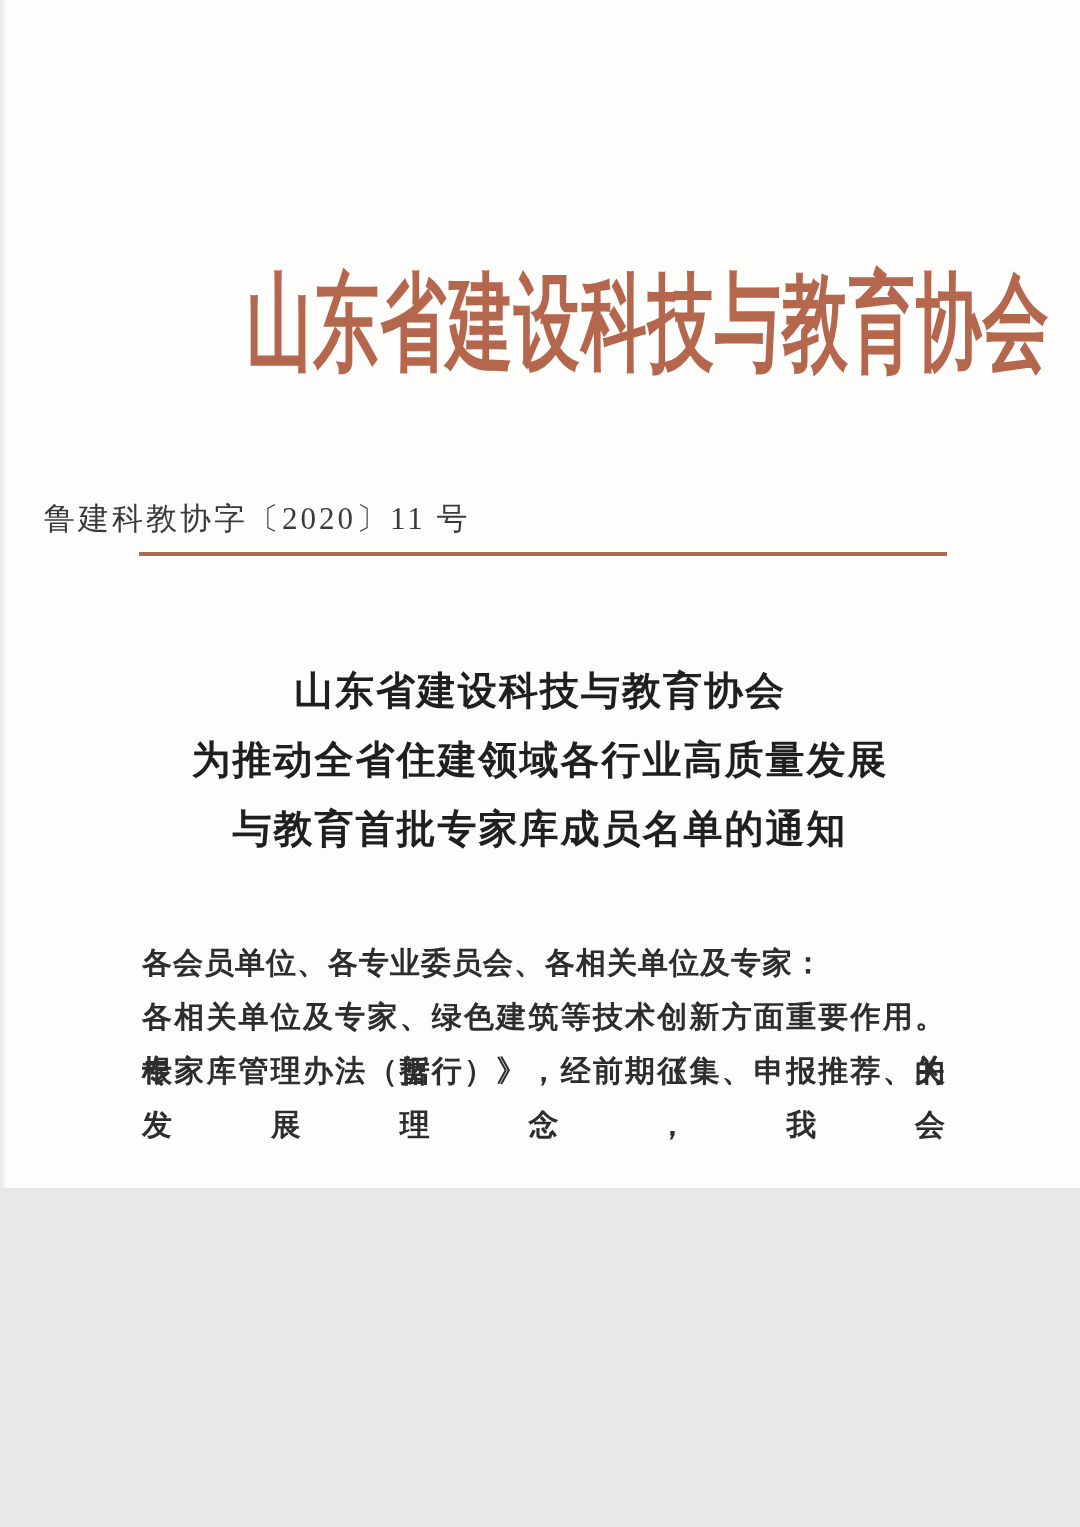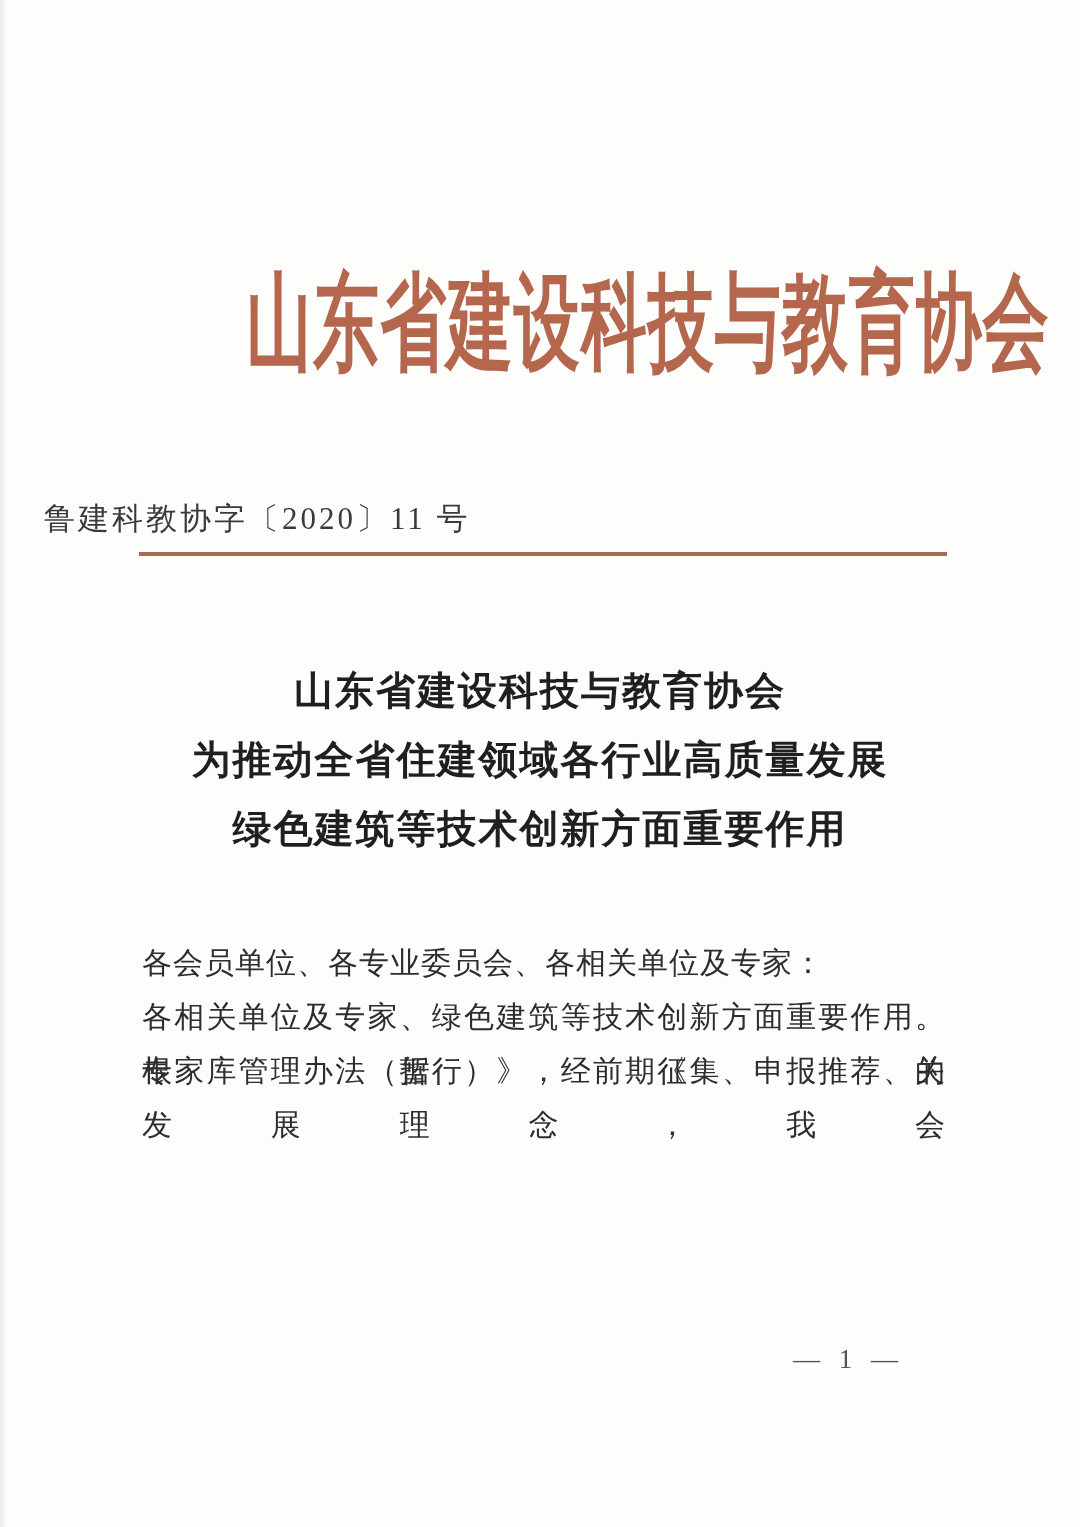--- a/index.html
+++ b/index.html
@@ -1,18 +1,18 @@
 <!DOCTYPE html>
 <html><head>
 <meta charset="utf-8">
 <style>
   html,body{margin:0;padding:0;background:#e8e8e6;}
   .page{
     position:relative;
-    width:1080px;height:1527px;
+    width:1080px;height:1188px;
     margin:0 auto;
     background:#fdfdfc;
     overflow:hidden;
     font-family:"Liberation Serif", serif;
   }
   
   .page::before{
     content:"";
     position:absolute;left:0;top:0;width:7px;height:100%;
     background:linear-gradient(to right,#d8d8d4,rgba(255,255,255,0));
@@ -61,20 +61,21 @@
   .doc-body{
     position:absolute;top:936px;left:142px;width:804px;
     font-size:30px;
     color:#2d2d2d;
     letter-spacing:1px;
   }
   .body-line{
     height:54px;
     line-height:54px;
     white-space:nowrap;
+    font-weight:bold;
   }
   .jline{
     white-space:normal;
     text-align:justify;
     text-align-last:justify;
   }
   .indent{
     text-indent:2em;
   }
   .pagenum{
@@ -96,21 +97,21 @@
     <span class="stretch">山东省建设科技与教育协会</span>
   </div>
 
   <div class="docnum">鲁建科教协字〔2020〕11 号</div>
 
   <div class="redline"></div>
 
   <div class="title-block">
     <div class="title-line">山东省建设科技与教育协会</div>
     <div class="title-line">为推动全省住建领域各行业高质量发展</div>
-    <div class="title-line">绿色建筑等技术创新方面重要作用</div>
+    <div class="title-line">与教育首批专家库成员名单的通知</div>
   </div>
 
   <div class="doc-body">
     <div class="body-line">各会员单位、各专业委员会、各相关单位及专家：</div>
     <div class="body-line jline">各相关单位及专家、绿色建筑等技术创新方面重要作用。根据《关</div>
     <div class="body-line jline">专家库管理办法（暂行）》，经前期征集、申报推荐、的发展理念，我会</div>
   </div>
 
   <div class="pagenum">— 1 —</div>
 

